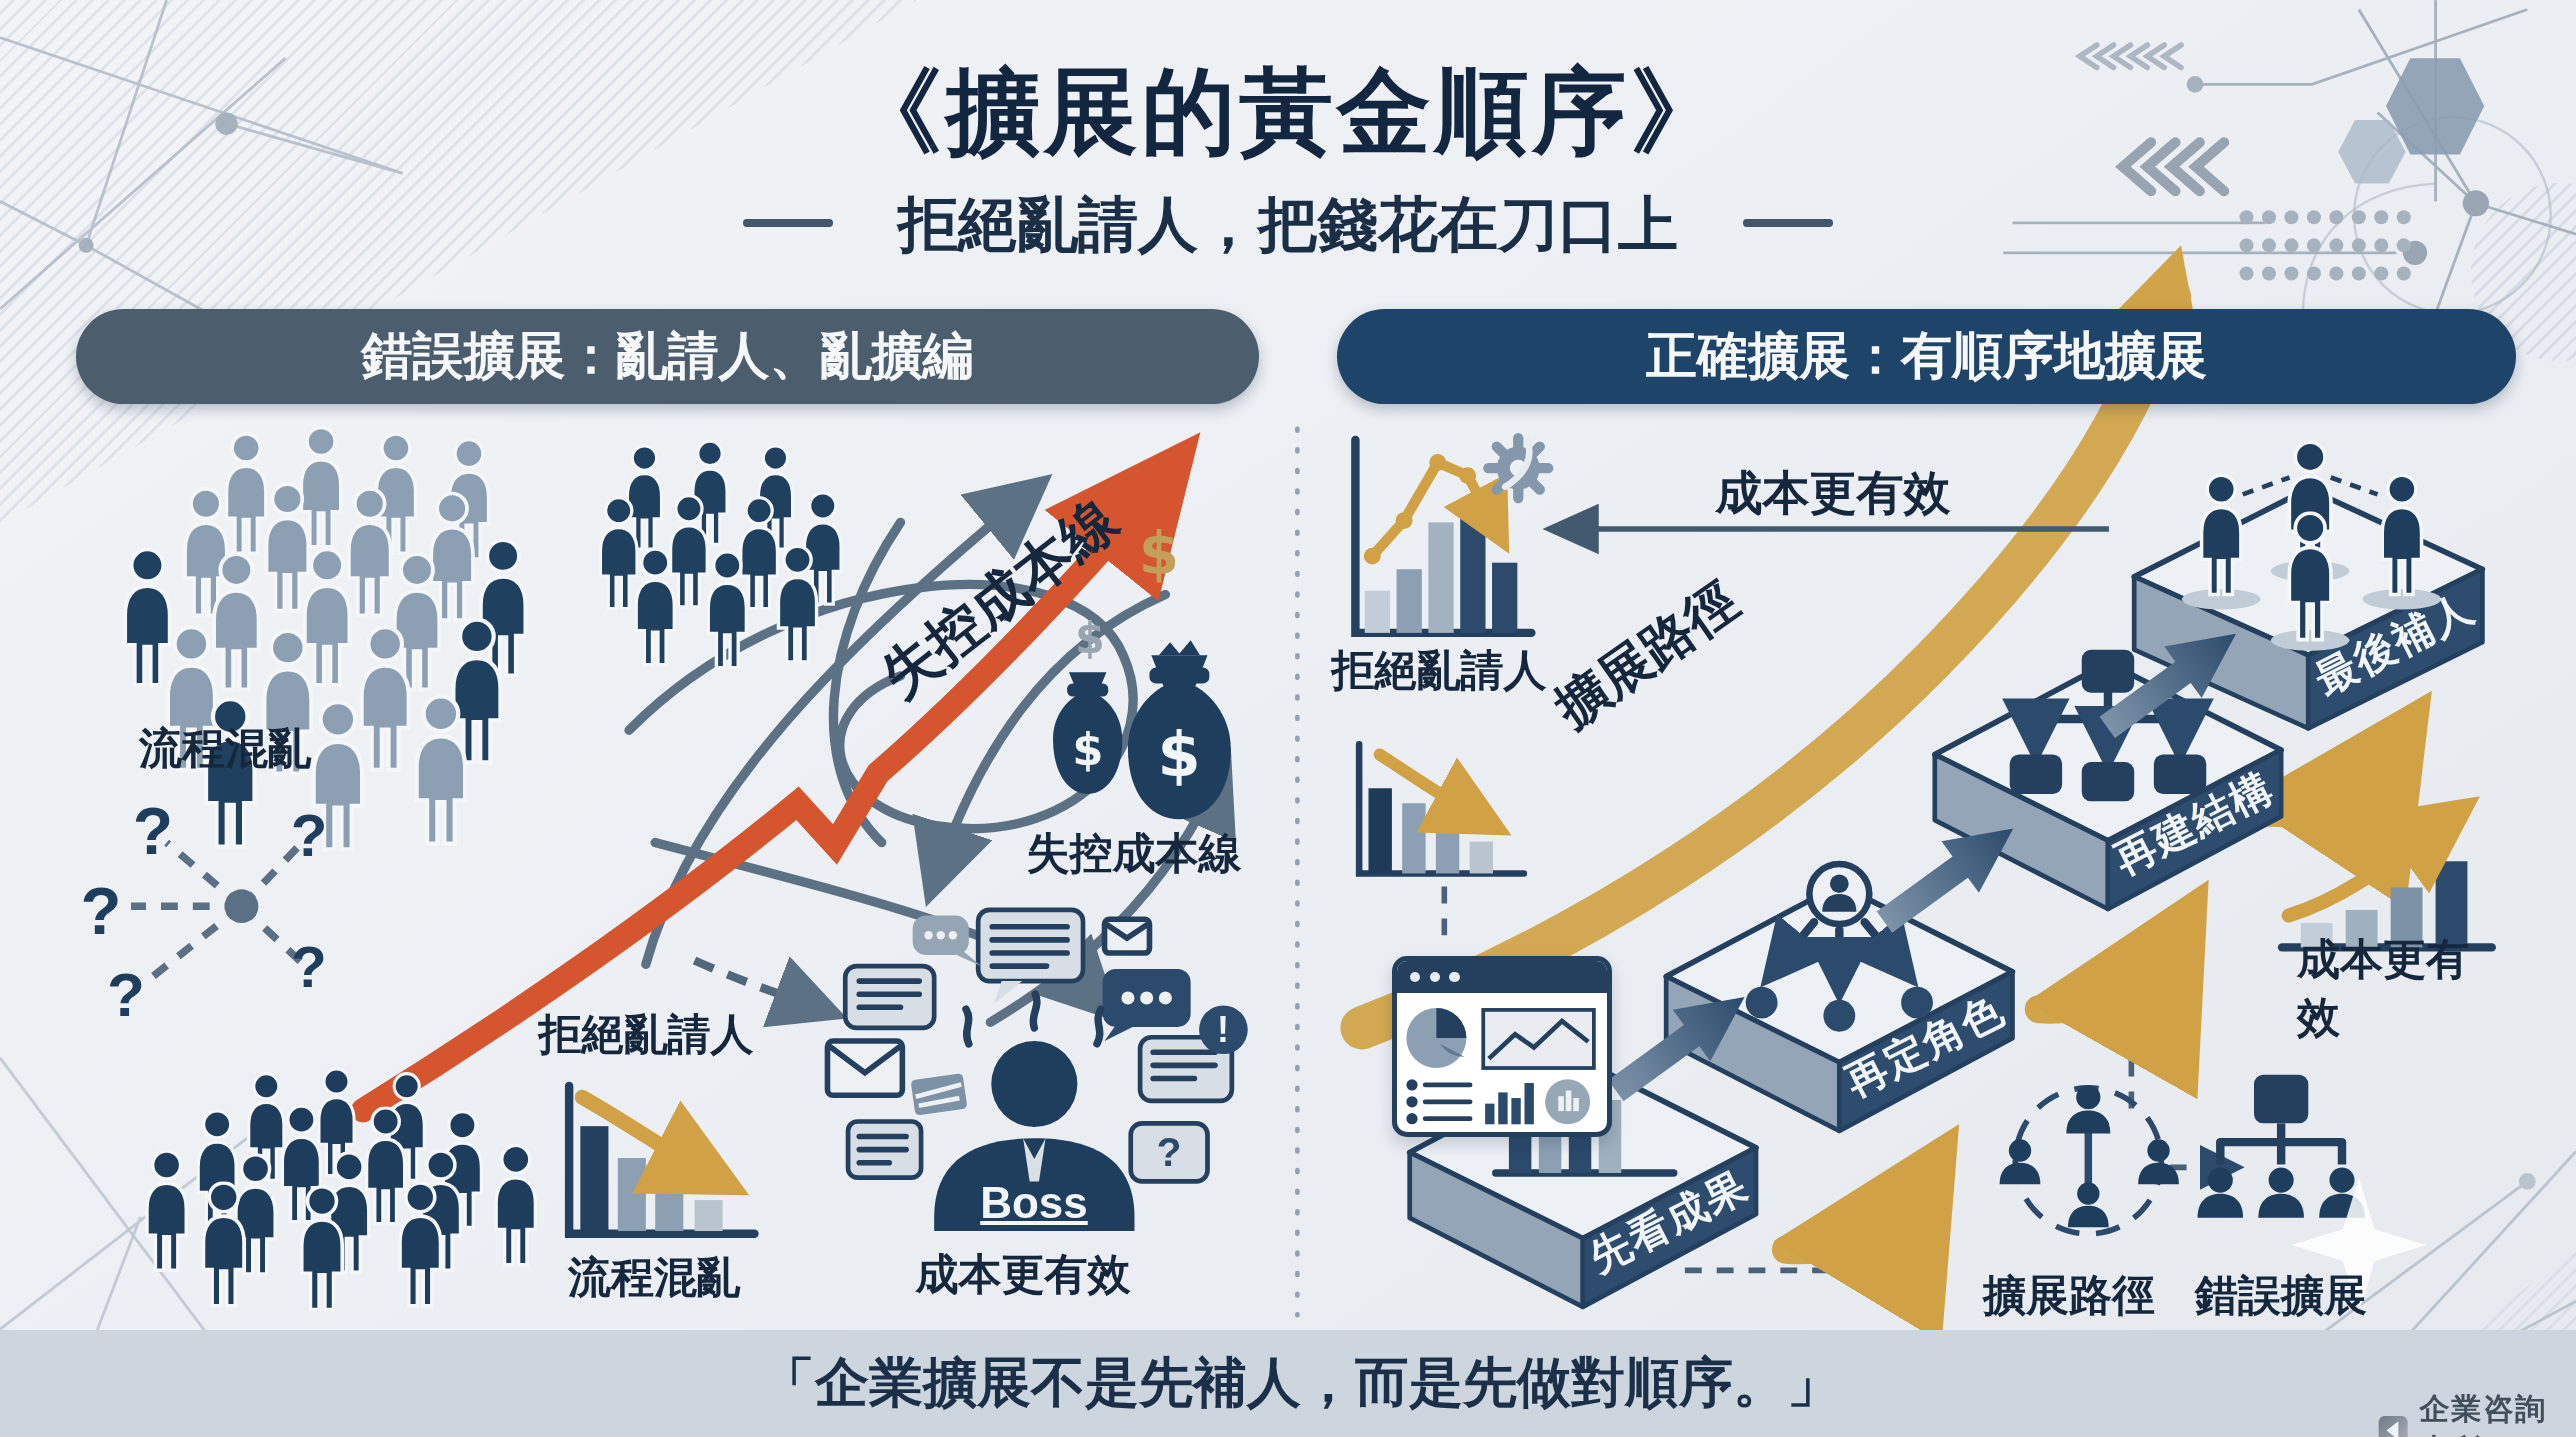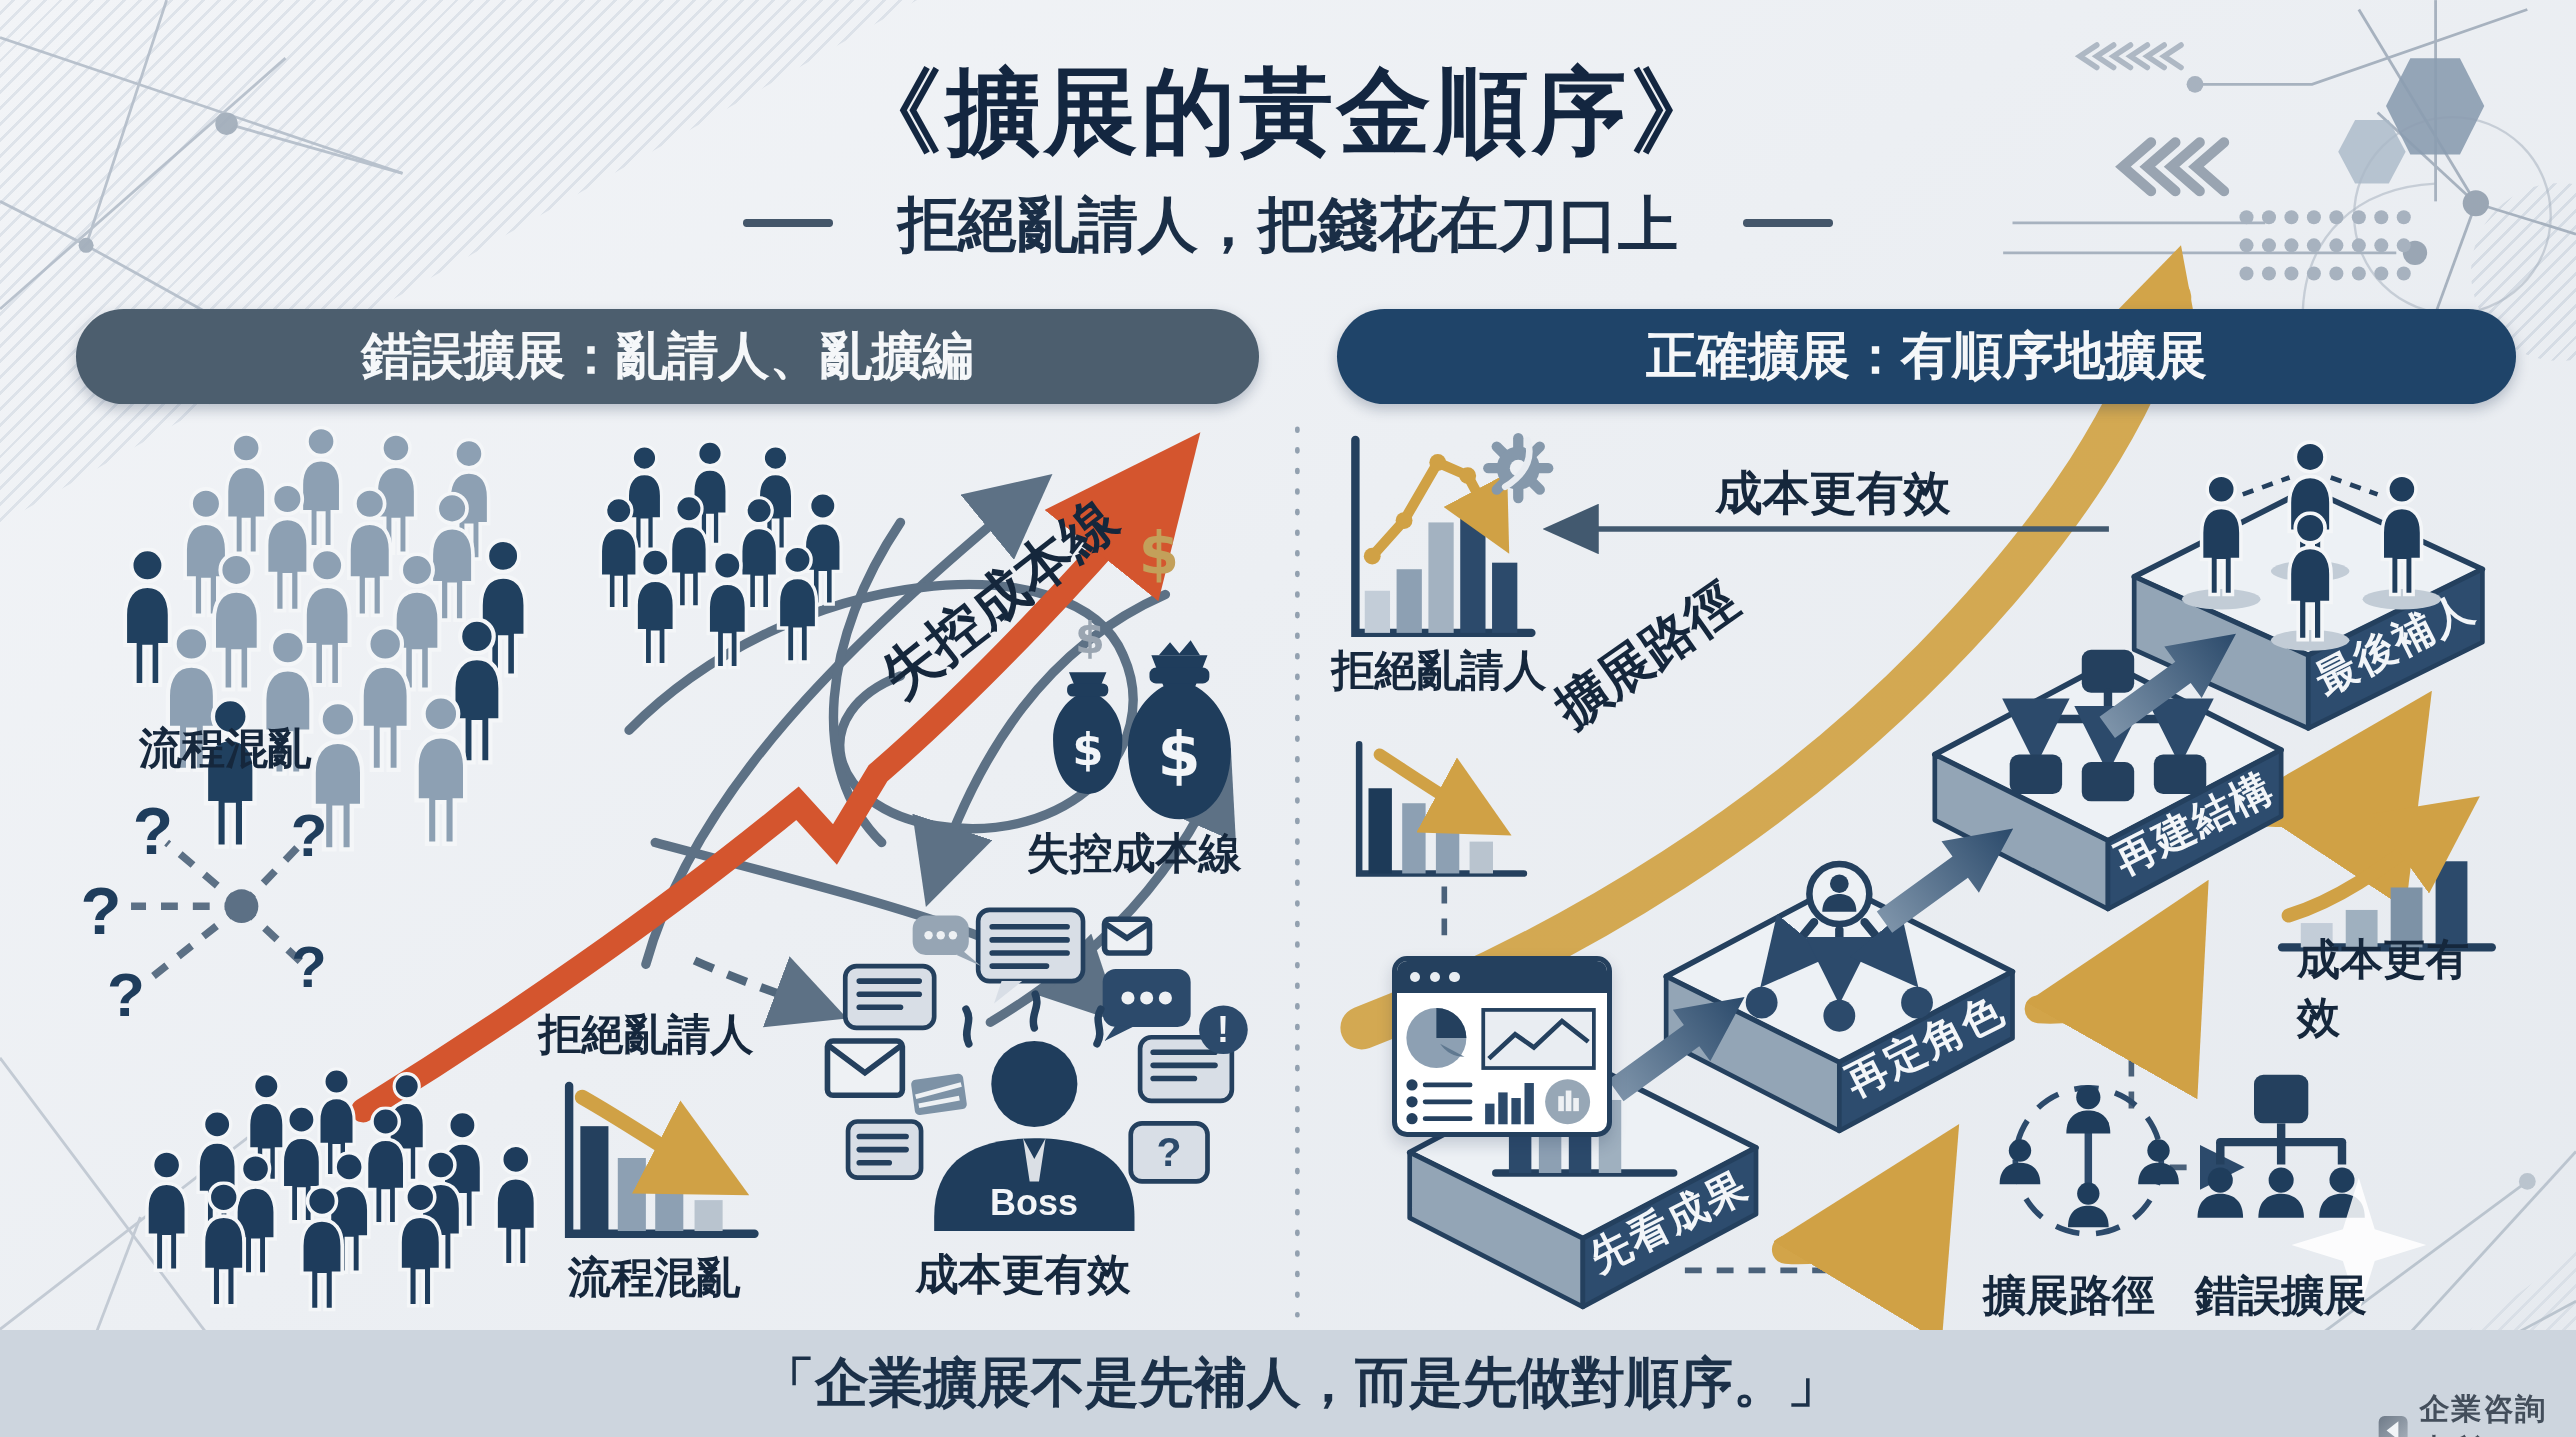--- a/index.html
+++ b/index.html
@@ -504,21 +504,21 @@
   <div class="abs pill" style="left:1337px;top:309px;width:1179px;background:#1f4469;">
     <span>正確擴展：有順序地擴展</span>
   </div>
 
   <div class="abs ctr lbl" style="left:225px;top:749px;">流程混亂</div>
   <div class="abs ctr lbl" style="left:646px;top:1035px;">拒絕亂請人</div>
   <div class="abs ctr lbl" style="left:654px;top:1278px;">流程混亂</div>
   <div class="abs ctr lbl rot" style="left:1000px;top:599px;font-size:56px;transform:translate(-50%,-50%) rotate(-38deg);">失控成本線</div>
   <div class="abs ctr lbl" style="left:1134px;top:854px;">失控成本線</div>
   <div class="abs ctr lbl" style="left:1023px;top:1275px;">成本更有效</div>
-  <div class="abs ctr" style="left:1034px;top:1203px;color:#f2f5f8;font-size:36px;font-weight:700;">Boss</div>
+  <div class="abs ctr" style="left:1034px;top:1203px;color:#f2f5f8;font-size:44px;font-weight:700;text-decoration:underline;">Boss</div>
 
   <div class="abs ctr lbl" style="left:153px;top:831px;font-size:66px;color:#1f3d5c;">?</div>
   <div class="abs ctr lbl" style="left:309px;top:835px;font-size:60px;color:#1f3d5c;">?</div>
   <div class="abs ctr lbl" style="left:101px;top:910px;font-size:67px;color:#1f3d5c;">?</div>
   <div class="abs ctr lbl" style="left:126px;top:994px;font-size:62px;color:#1f3d5c;">?</div>
   <div class="abs ctr lbl" style="left:309px;top:966px;font-size:58px;color:#1f3d5c;">?</div>
 
   <div class="abs ctr" style="left:1169px;top:1152px;font-size:41px;font-weight:800;color:#2c4a6b;">?</div>
   <div class="abs ctr" style="left:1223px;top:1030px;font-size:36px;font-weight:800;color:#f2f5f8;">!</div>
 

